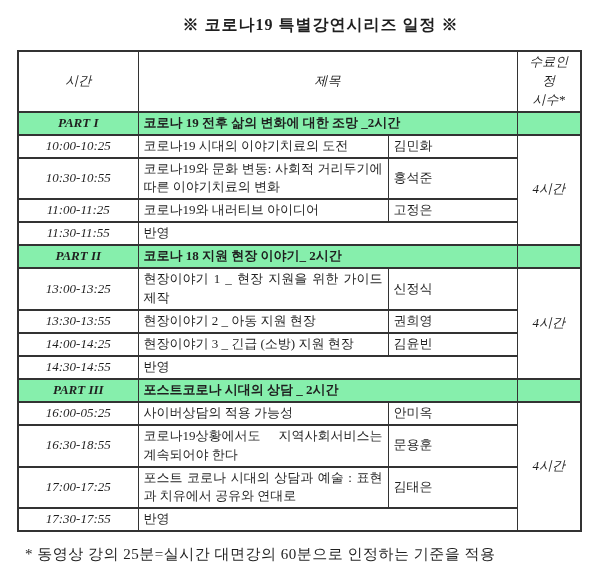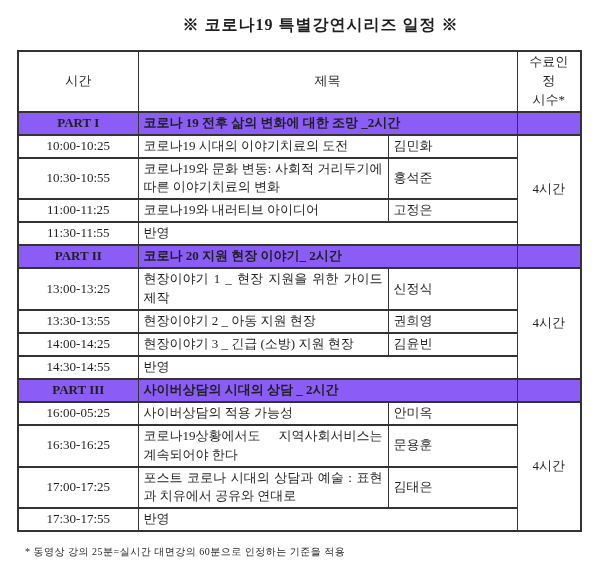--- a/index.html
+++ b/index.html
@@ -26,32 +26,32 @@
   table.schedule td{
     border:1px solid #333333;
     border-top-width:2px;
     border-bottom-width:2px;
     font-size:13px;
     line-height:1.45;
     padding:1px 5px;
     vertical-align:middle;
     overflow:hidden;
   }
-  .c{text-align:center;}
+  .c{text-align:center;font-style:italic;}
   .just{text-align:justify;}
   .bold{font-weight:bold;}
-  .gray{background:#8b5cf6;}
+  .gray{background:#86efac;}
   .pre{white-space:pre-line;line-height:1.55;}
   tr.h-head{height:56px;}
   tr.h-part{height:23px;}
   tr.h1{height:23px;}
   tr.h2{height:39px;border-radius:12px;}
   .footnote{
     margin:13px 0 0 25px;
-    font-size:10px;
+    font-size:15px;
     letter-spacing:0.5px;
   }
 </style>
 </head>
 <body>
 
 <div class="page-title">※ 코로나19 특별강연시리즈 일정 ※</div>
 
 <table class="schedule">
   <colgroup>
@@ -91,21 +91,21 @@
     <td class="just">코로나19와 내러티브 아이디어</td>
     <td>고정은</td>
   </tr>
   <tr class="h1">
     <td class="c">11:30-11:55</td>
     <td colspan="2">반영</td>
   </tr>
 
   <tr class="h-part">
     <td class="c bold gray">PART II</td>
-    <td class="bold gray" colspan="2">코로나 20 지원 현장 이야기_ 2시간</td>
+    <td class="bold gray" colspan="2">코로나 18 지원 현장 이야기_ 2시간</td>
     <td class="gray"></td>
   </tr>
   <tr class="h2">
     <td class="c">13:00-13:25</td>
     <td class="just">현장이야기 1 _ 현장 지원을 위한 가이드제작</td>
     <td>신정식</td>
     <td class="c" rowspan="4">4시간</td>
   </tr>
   <tr class="h1">
     <td class="c">13:30-13:55</td>
@@ -117,31 +117,31 @@
     <td class="just">현장이야기 3 _ 긴급 (소방) 지원 현장</td>
     <td>김윤빈</td>
   </tr>
   <tr class="h1">
     <td class="c">14:30-14:55</td>
     <td colspan="2">반영</td>
   </tr>
 
   <tr class="h-part">
     <td class="c bold gray">PART III</td>
-    <td class="bold gray" colspan="2">사이버상담의 시대의 상담 _ 2시간</td>
+    <td class="bold gray" colspan="2">포스트코로나 시대의 상담 _ 2시간</td>
     <td class="gray"></td>
   </tr>
   <tr class="h1">
     <td class="c">16:00-05:25</td>
     <td class="just">사이버상담의 적용 가능성</td>
     <td>안미옥</td>
     <td class="c" rowspan="4">4시간</td>
   </tr>
   <tr class="h2">
-    <td class="c">16:30-16:25</td>
+    <td class="c">16:30-18:55</td>
     <td class="just">코로나19상황에서도  지역사회서비스는 계속되어야 한다</td>
     <td>문용훈</td>
   </tr>
   <tr class="h2">
     <td class="c">17:00-17:25</td>
     <td class="just">포스트 코로나 시대의 상담과 예술 : 표현과 치유에서 공유와 연대로</td>
     <td>김태은</td>
   </tr>
   <tr class="h1">
     <td class="c">17:30-17:55</td>

